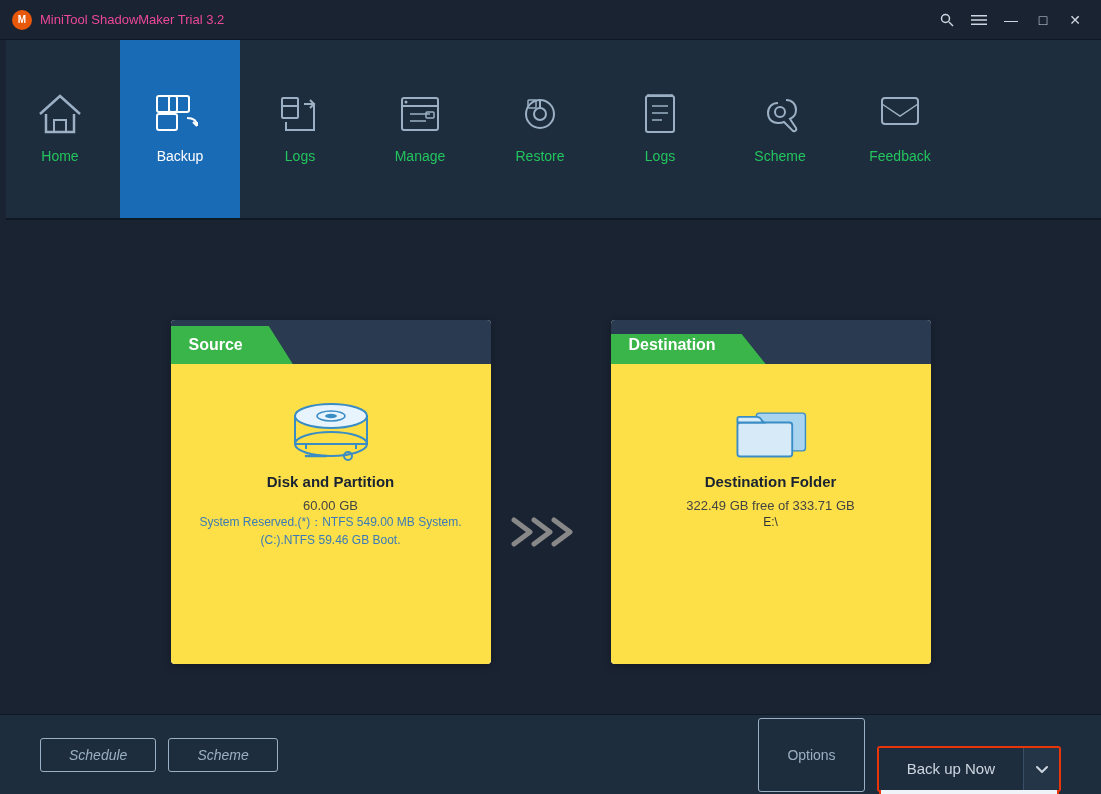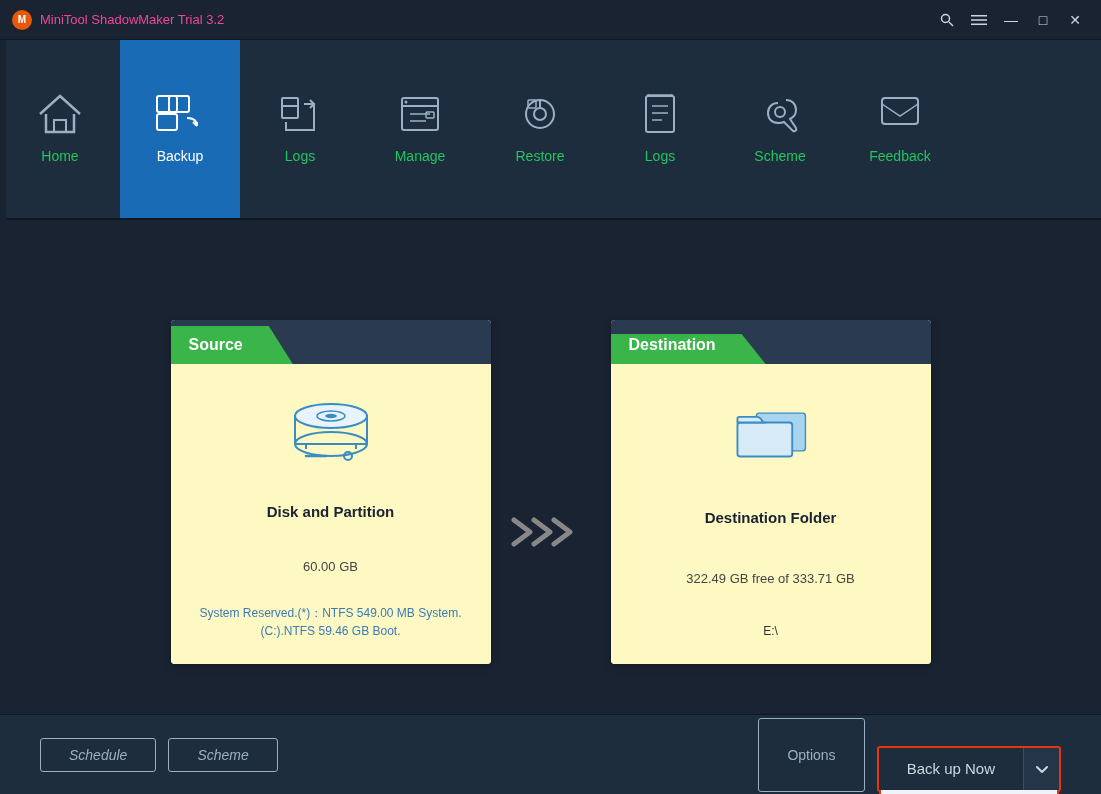--- a/index.html
+++ b/index.html
@@ -139,23 +139,22 @@
       background: #2a3a50;
       display: flex;
       align-items: flex-end;
     }
     .card-body {
       padding: 30px 20px 24px;
       display: flex;
       flex-direction: column;
       align-items: center;
       min-height: 300px;
-      background: #fef9c3;
-      cursor: pointer;
-      justify-content: space-between;
+      background: #fde047;
+      cursor: pointer;
     }
     .card-title {
       font-size: 15px;
       font-weight: bold;
       color: #1a2332;
       margin-bottom: 8px;
     }
     .card-size {
       font-size: 13px;
       color: #444;

